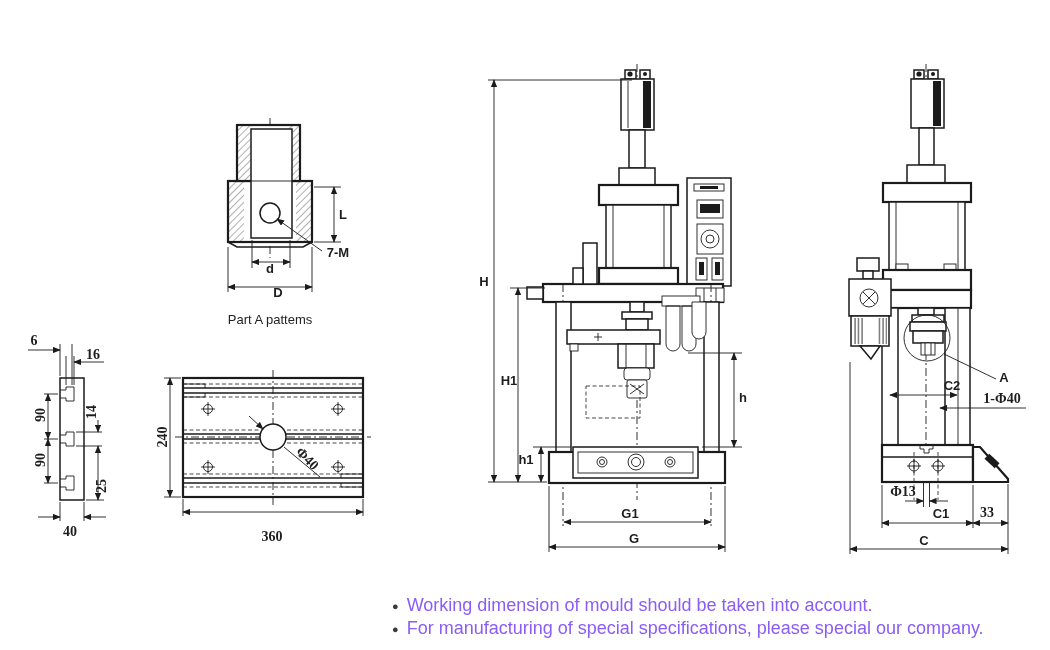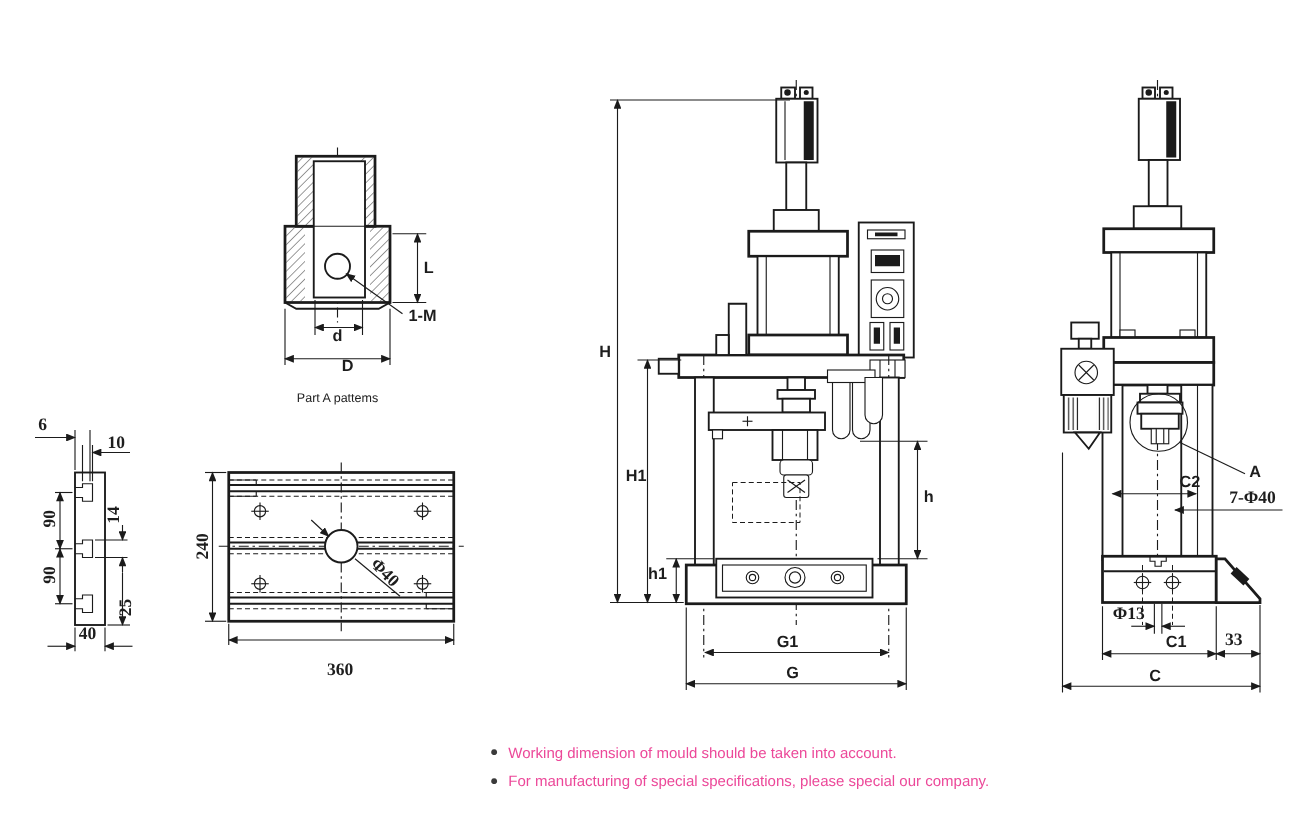--- a/index.html
+++ b/index.html
@@ -12,27 +12,27 @@
   .s3{stroke:#1b1b1b;stroke-width:0.9;fill:none}
   .sw{fill:#fff}
   .dk{fill:#1b1b1b;stroke:none}
   .dash{stroke:#1b1b1b;stroke-width:0.9;fill:none;stroke-dasharray:8 3 2 3}
   .hid{stroke:#1b1b1b;stroke-width:0.8;fill:none;stroke-dasharray:4 2.5}
   .dl{stroke:#1b1b1b;stroke-width:0.9;fill:none}
   
   .lbl,.lblB,.cap,.noteTxt{position:absolute;color:#1d1d1d;white-space:nowrap;}
   .lbl{font-family:"Liberation Serif",serif;font-size:14px;font-weight:600;}
   .lblB{font-family:"Liberation Sans",sans-serif;font-size:13px;font-weight:700;}
-  .cap{font-size:10px;color:#222;}
+  .cap{font-size:13px;color:#222;}
   .c{transform:translate(-50%,-50%);}
   .r90{transform:translate(-50%,-50%) rotate(-90deg);}
   .r45{transform:translate(-50%,-50%) rotate(45deg);}
   .note{position:absolute;display:flex;align-items:center;gap:8px;color:#3a3a3a;}
   .note .b{font-size:11px;}
-  .note .noteTxt{position:static;font-size:12px;color:#ec4899;}
+  .note .noteTxt{position:static;font-size:18px;color:#8b5cf6;}
 </style>
 </head>
 <body>
 
 <div id="app">
 
 <svg width="1050" height="650" viewBox="0 0 1050 650">
   <defs>
     <marker id="ar" viewBox="0 0 10 8" refX="9" refY="4" markerWidth="9" markerHeight="7" orient="auto-start-reverse">
       <path d="M0,0 L10,4 L0,8 z" fill="#1b1b1b"></path>
@@ -341,45 +341,45 @@
     <line x1="973" y1="523" x2="1008" y2="523" class="dl" marker-start="url(#ar)" marker-end="url(#ar)"></line>
 
     <line x1="850" y1="362" x2="850" y2="554" class="dl"></line>
     <line x1="850" y1="549" x2="1008" y2="549" class="dl" marker-start="url(#ar)" marker-end="url(#ar)"></line>
   </g>
 </svg>
 
   <span class="lblB c" style="left:343px;top:214px">L</span>
   <span class="lblB c" style="left:270px;top:268px">d</span>
   <span class="lblB c" style="left:278px;top:292px">D</span>
-  <span class="lblB c" style="left:338px;top:252px">1-M</span>
+  <span class="lblB c" style="left:338px;top:252px">7-M</span>
   <span class="cap c" style="left:270px;top:319px">Part A pattems</span>
 
   <span class="lbl c" style="left:34px;top:341px">6</span>
-  <span class="lbl c" style="left:93px;top:355px">10</span>
+  <span class="lbl c" style="left:93px;top:355px">16</span>
   <span class="lbl r90" style="left:41px;top:415px">90</span>
   <span class="lbl r90" style="left:41px;top:460px">90</span>
   <span class="lbl r90" style="left:92px;top:412px">14</span>
   <span class="lbl r90" style="left:102px;top:486px">25</span>
-  <span class="lbl c" style="left:70px;top:508px">40</span>
+  <span class="lbl c" style="left:70px;top:532px">40</span>
 
   <span class="lbl r90" style="left:163px;top:437px">240</span>
   <span class="lbl c" style="left:272px;top:537px">360</span>
   <span class="lbl r45" style="left:307px;top:459px">Φ40</span>
 
   <span class="lblB c" style="left:484px;top:281px">H</span>
   <span class="lblB c" style="left:509px;top:380px">H1</span>
   <span class="lblB c" style="left:743px;top:397px">h</span>
   <span class="lblB c" style="left:526px;top:459px">h1</span>
   <span class="lblB c" style="left:630px;top:513px">G1</span>
   <span class="lblB c" style="left:634px;top:538px">G</span>
 
   <span class="lblB c" style="left:952px;top:385px">C2</span>
   <span class="lblB c" style="left:1004px;top:377px">A</span>
-  <span class="lbl c" style="left:1002px;top:399px">7-Φ40</span>
+  <span class="lbl c" style="left:1002px;top:399px">1-Φ40</span>
   <span class="lbl c" style="left:903px;top:492px">Φ13</span>
   <span class="lblB c" style="left:941px;top:513px">C1</span>
   <span class="lbl c" style="left:987px;top:513px">33</span>
   <span class="lblB c" style="left:924px;top:540px">C</span>
 
   <div class="note" style="left:392px;top:595px">
     <span class="b">●</span>
     <span class="noteTxt">Working dimension of mould should be taken into account.</span>
   </div>
   <div class="note" style="left:392px;top:618px">

